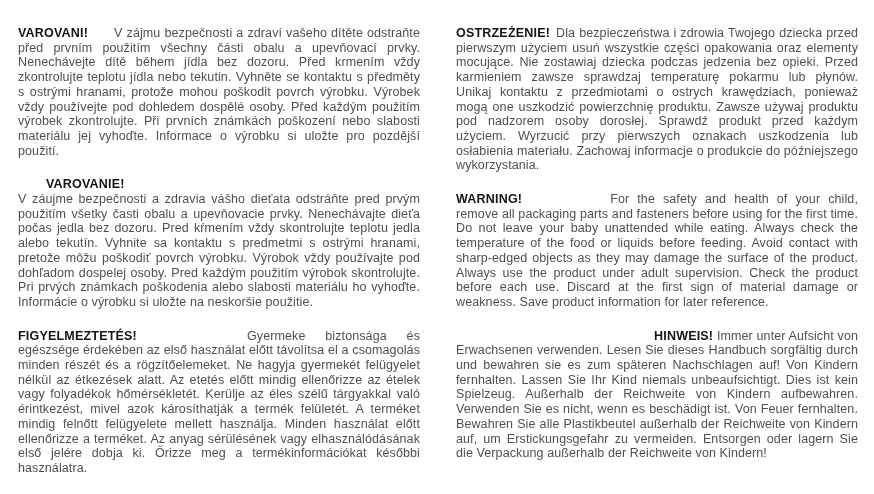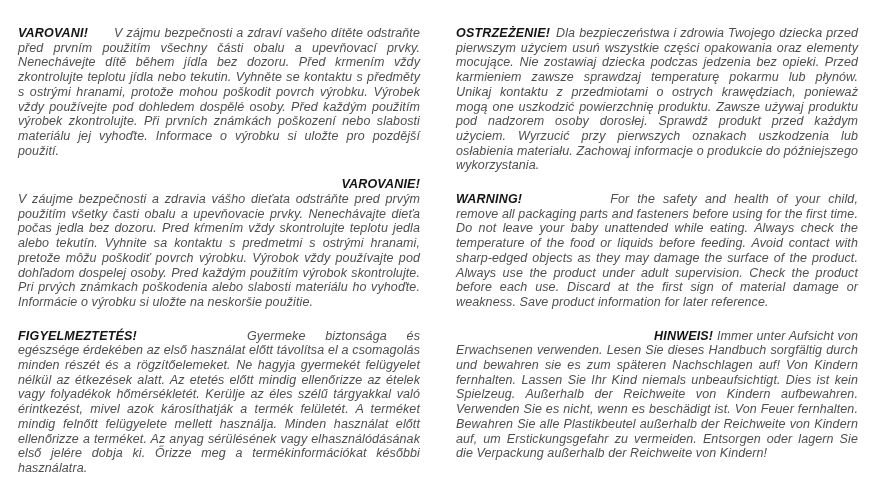--- a/index.html
+++ b/index.html
@@ -13,21 +13,20 @@
     overflow: hidden;
     font-family: "Liberation Sans", sans-serif;
   }
   .sheet {
     box-sizing: border-box;
     width: 874px;
     height: 494px;
     padding: 26px 16px 0 18px;
     display: flex;
     background: #ffffff;
-    font-style: italic;
   }
   .col {
     width: 404px;
   }
   .col-right {
     margin-left: 36px;
     width: 404px;
   }
   .para {
     font-size: 12.5px;
@@ -46,21 +45,21 @@
   .hgap, .hindent {
     display: inline-block;
     height: 1px;
     vertical-align: baseline;
   }
   .para-cs .hgap { width: 26px; }
   .para-pl .hgap { width: 2px; }
   .para-en .hgap { width: 88px; }
   .para-hu .hgap { width: 110px; }
   .para-de .hindent { width: 198px; }
-  .para-sk b { display: block; text-align: right; margin-left: 28px; }
+  .para-sk b { display: block; text-align: left; margin-left: 28px; }
 </style>
 </head>
 <body>
 
 <div class="sheet">
 
   <div class="col">
 
     <p class="para para-cs"><b>VAROVANI!</b><span class="hgap"></span><span>V zájmu bezpečnosti a zdraví vašeho dítěte odstraňte před prvním použitím všechny části obalu a upevňovací prvky. Nenechávejte dítě během jídla bez dozoru. Před krmením vždy zkontrolujte teplotu jídla nebo tekutin. Vyhněte se kontaktu s předměty s ostrými hranami, protože mohou poškodit povrch výrobku. Výrobek vždy používejte pod dohledem dospělé osoby. Před každým použitím výrobek zkontrolujte. Při prvních známkách poškození nebo slabosti materiálu jej vyhoďte. Informace o výrobku si uložte pro pozdější použití.</span></p>
 

